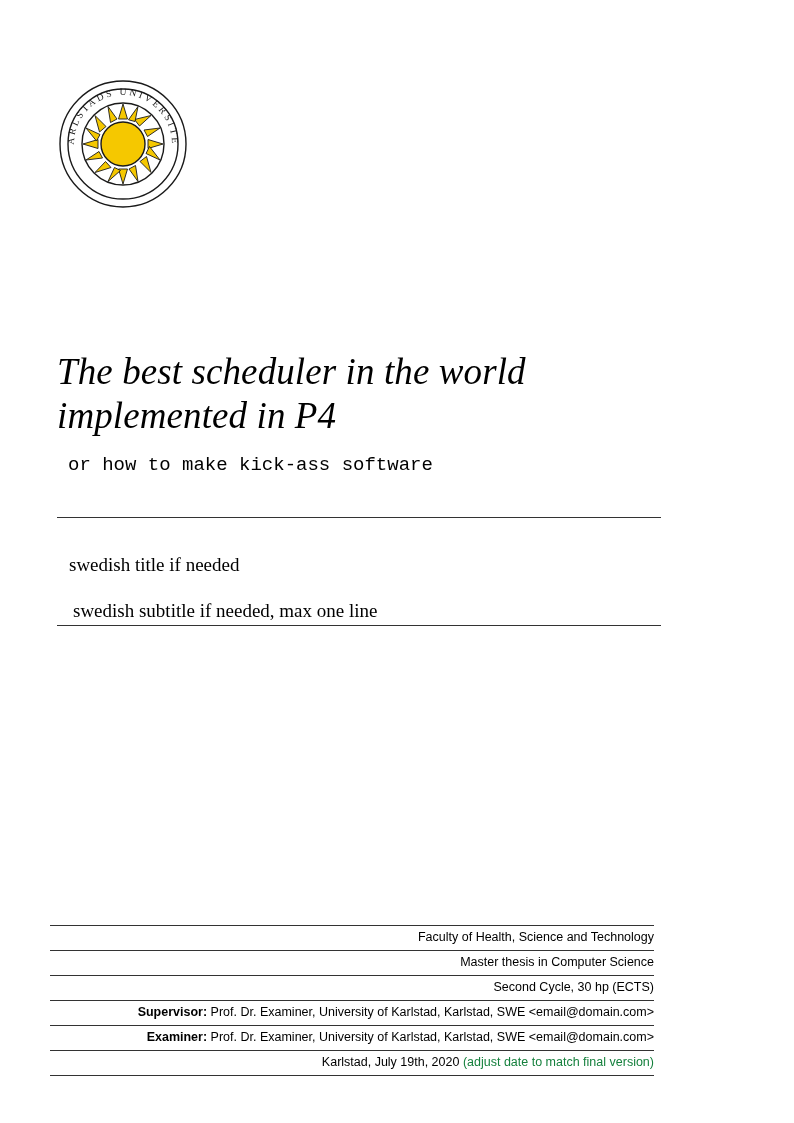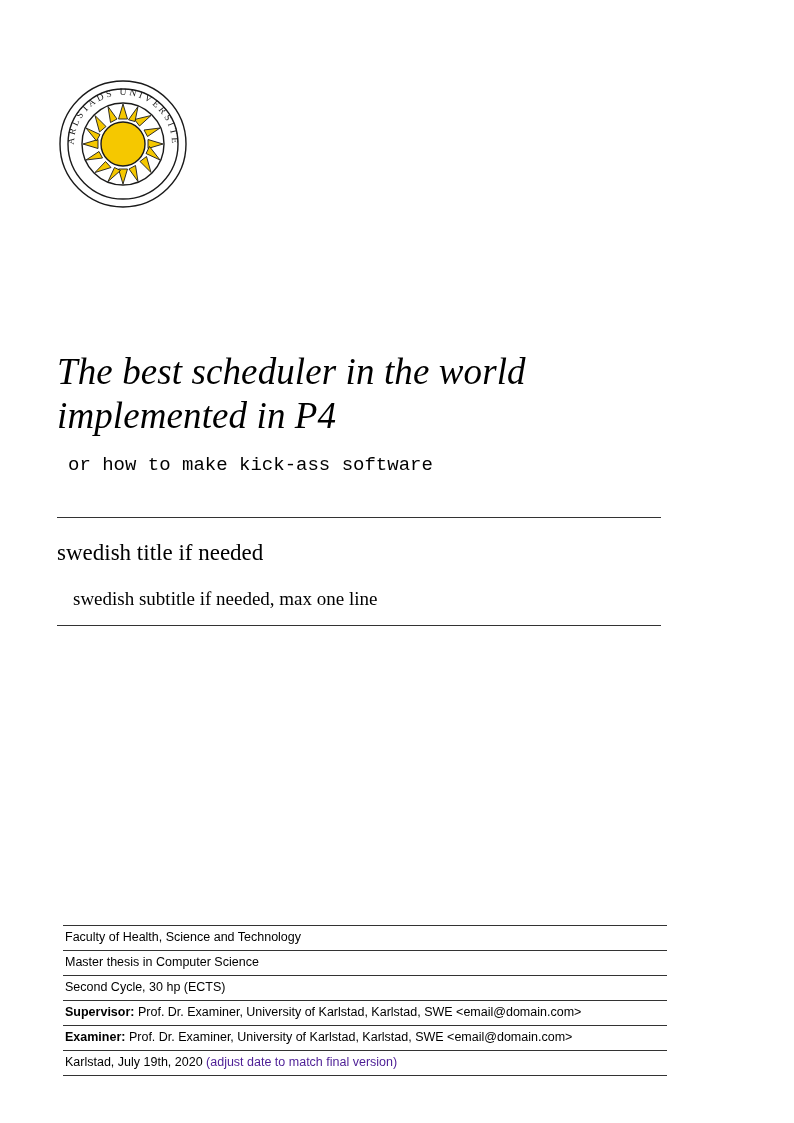--- a/index.html
+++ b/index.html
@@ -67,23 +67,23 @@
   .rule-1 { top: 517px; }
   .rule-2 { top: 625px; }
 
   .swedish-block {
     position: absolute;
     left: 57px;
     top: 538px;
     width: 604px;
   }
   .swedish-title {
-    font-size: 23px;
+    font-size: 19px;
     line-height: 30px;
-    margin: 0;
+    margin: 12px;
   }
   .swedish-subtitle {
     font-size: 19px;
     line-height: 30px;
     margin: 16px;
   }
 
   .author-block {
     position: absolute;
     left: 57px;
@@ -92,41 +92,42 @@
   }
   .author-line {
     font-size: 21px;
     line-height: 30px;
     margin: 0;
   }
 
   
   .meta-table {
     position: absolute;
-    left: 63px;
+    left: 50px;
     top: 925px;
     width: 604px;
     border-top: 1px solid #333333;
     font-family: "Liberation Sans", sans-serif;
+    text-align: right;
   }
   .meta-row {
     border-bottom: 1px solid #333333;
     font-size: 12.5px;
     line-height: 15px;
     padding: 4px 0 5px 2px;
     color: #000000;
     white-space: nowrap;
     overflow: hidden;
   }
   .meta-row .lbl {
     font-weight: bold;
     margin-top: 8px;
   }
   .meta-row .note {
-    color: #4c1d95;
+    color: #15803d;
   }
 </style>
 </head>
 <body>
 
 <div class="page">
 
   <div class="logo-wrap">
     <svg width="132" height="132" viewBox="0 0 132 132" xmlns="http://www.w3.org/2000/svg">
       <defs>

